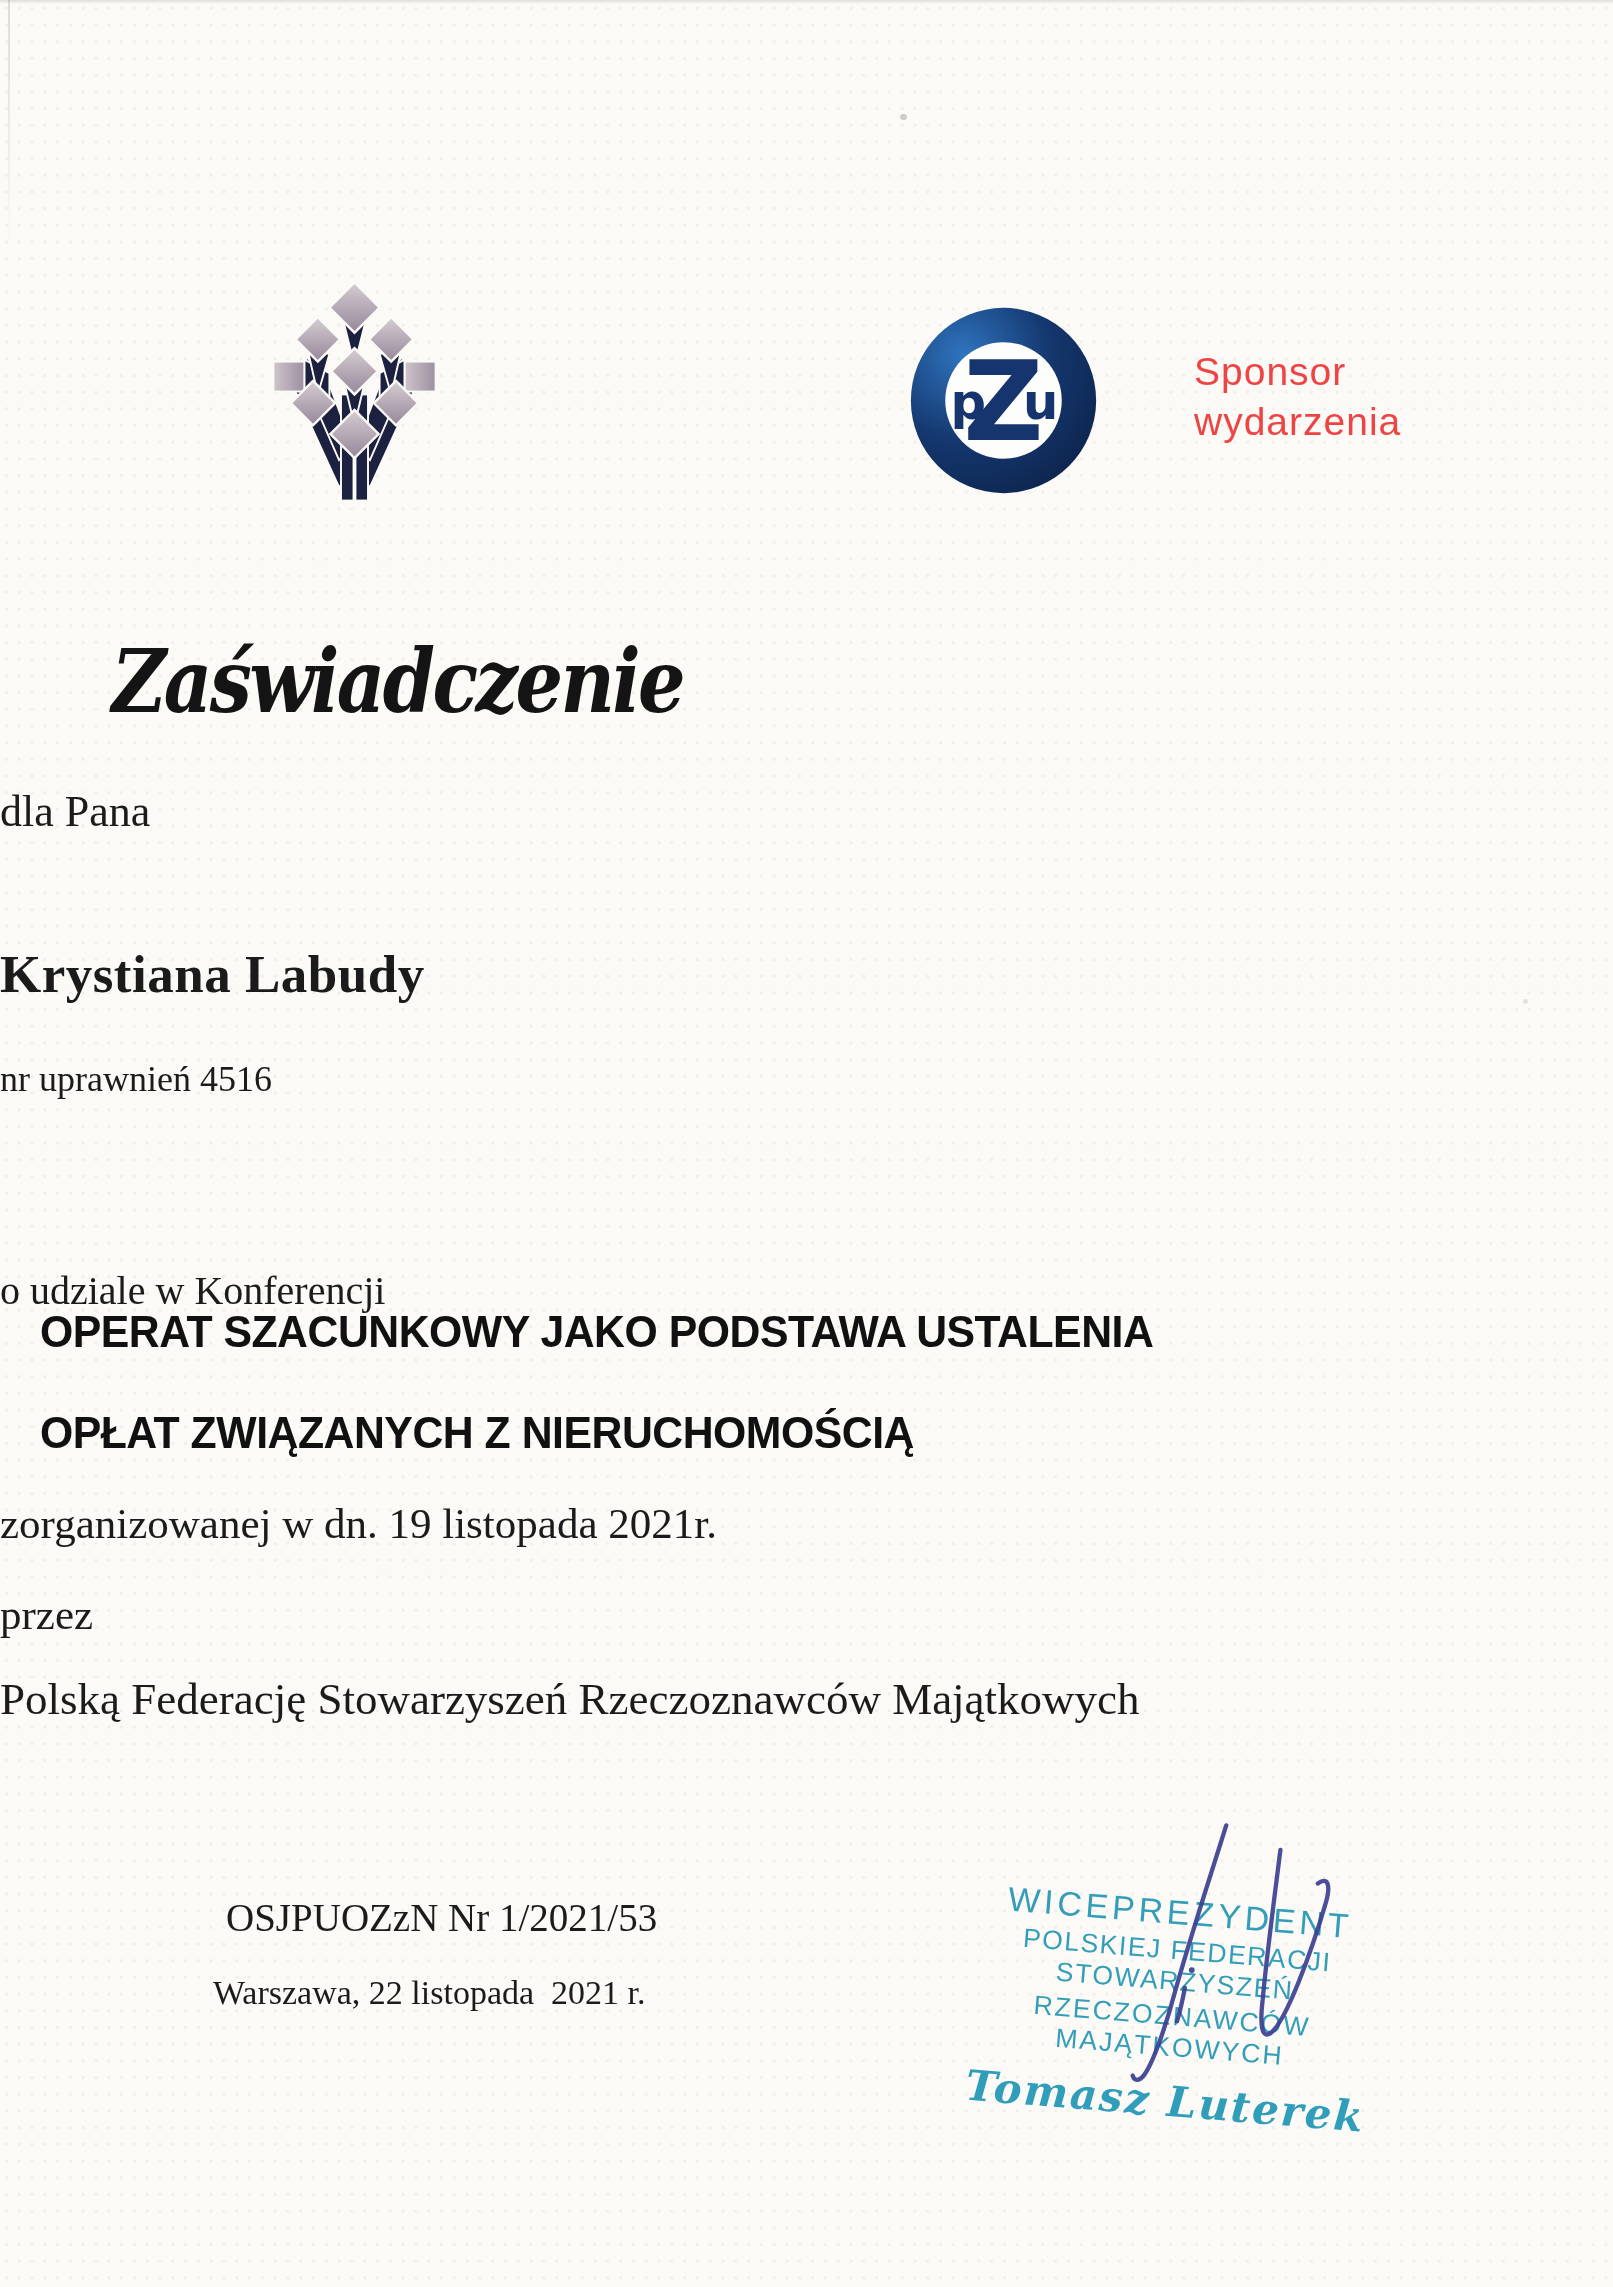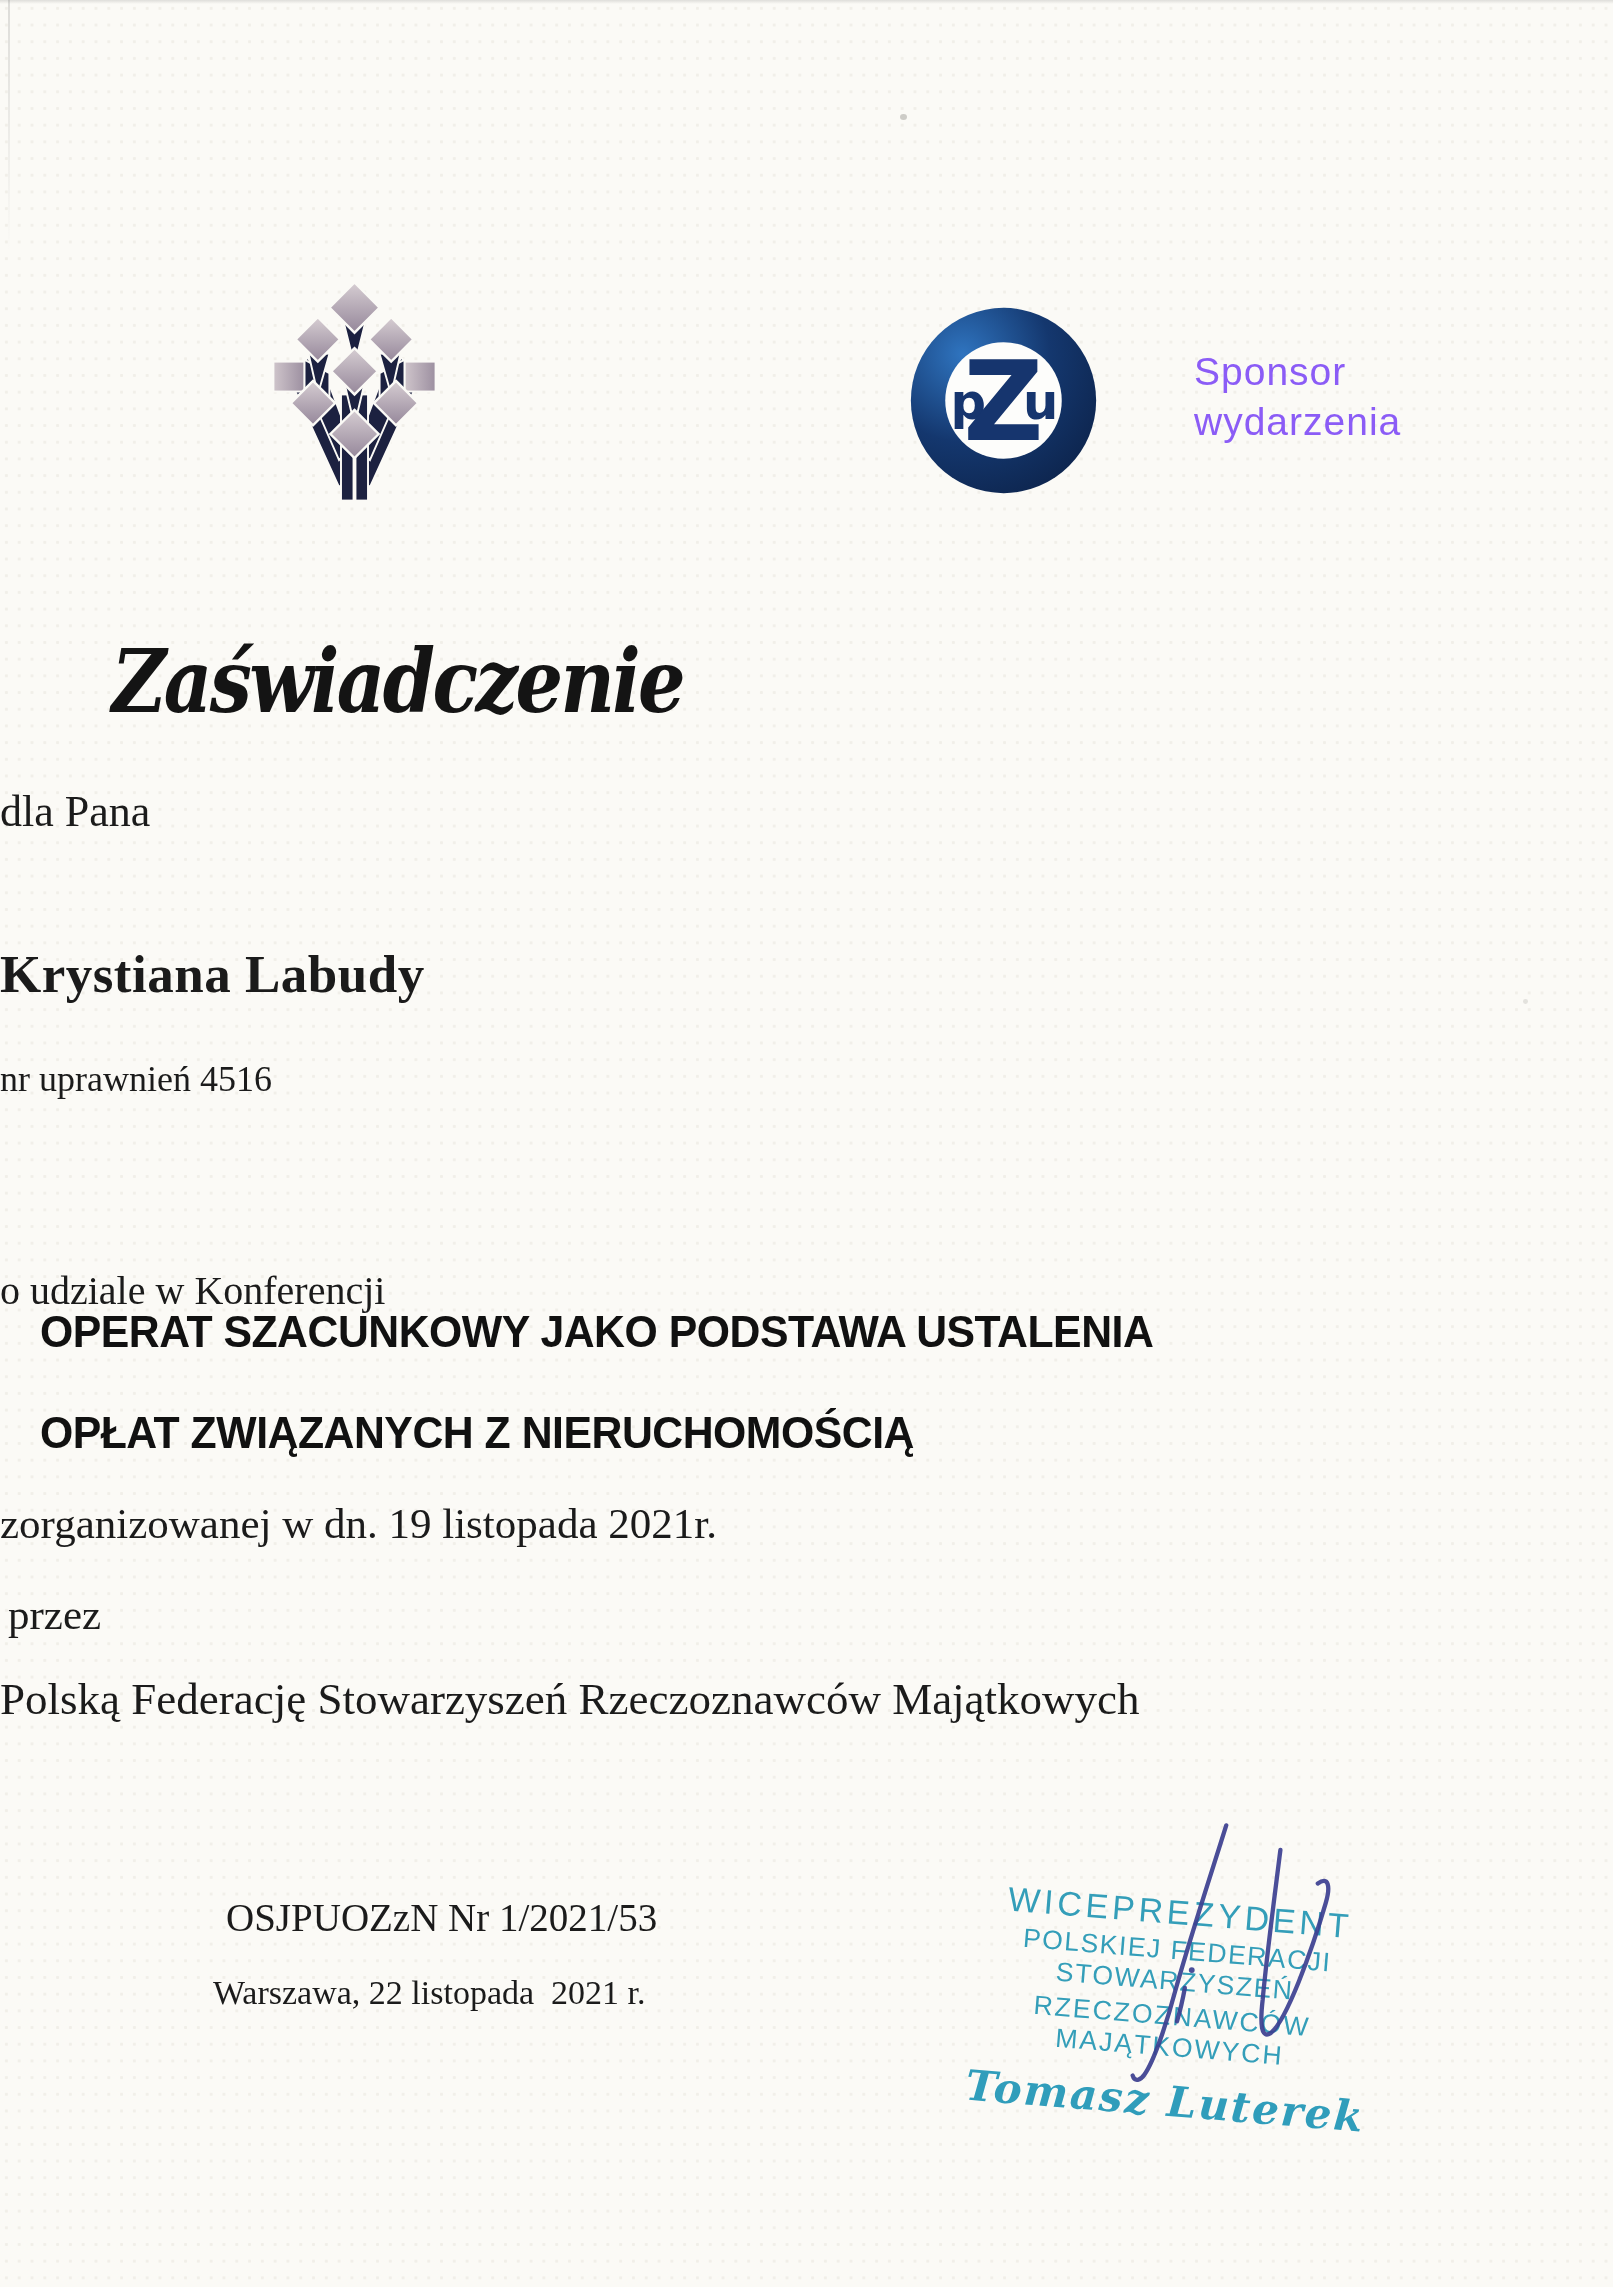--- a/index.html
+++ b/index.html
@@ -27,21 +27,21 @@
     background:rgba(120,118,112,.35);}
   .speck-2{position:absolute;left:1523px;top:999px;width:4.9px;height:4.9px;border-radius:50%;
     background:rgba(120,118,112,.18);}
 
   
   .tree-logo{position:absolute;left:258px;top:278px;width:193px;height:229px;}
   .pzu-logo{position:absolute;left:908px;top:305px;width:191px;height:191px;}
   .sponsor{
     position:absolute;left:1194px;top:347px;
     font-family:"Liberation Sans",sans-serif;
-    font-size:39px;line-height:50px;color:#8b5cf6;
+    font-size:39px;line-height:50px;color:#ef4444;
     letter-spacing:1px;font-weight:400;
   }
 
   
   .content{position:absolute;left:0;top:0;width:1596px;height:100%;}
   .content > div{position:absolute;width:100%;left:0;}
 
   .title{
     top:630px;
     font-family:"DejaVu Serif",serif;
@@ -55,21 +55,21 @@
   .license{top:1058px;font-size:36px;}
   .participation{top:1267px;font-size:40px;}
   .conf-line{
     font-family:"Liberation Sans",sans-serif;
     font-weight:700;font-size:45px;letter-spacing:-0.5px;
     transform:scaleX(.95);color:#111;
   }
   .conf-1{top:1306px;}
   .conf-2{top:1407px;}
   .organized{top:1499px;font-size:43px;}
-  .byword{top:1590px;font-size:43px;padding-left:8px;}
+  .byword{top:1590px;font-size:43px;}
   .organizer{top:1673px;font-size:45px;}
 
   
   .ref-block{position:absolute;left:226px;top:1901px;font-size:39px;line-height:34px;}
   .ref-number{white-space:pre;}
   .place-date{position:absolute;left:213px;top:1974px;font-size:34px;white-space:pre;}
 
   
   .stamp{
     position:absolute;left:931px;top:1893px;width:483px;

